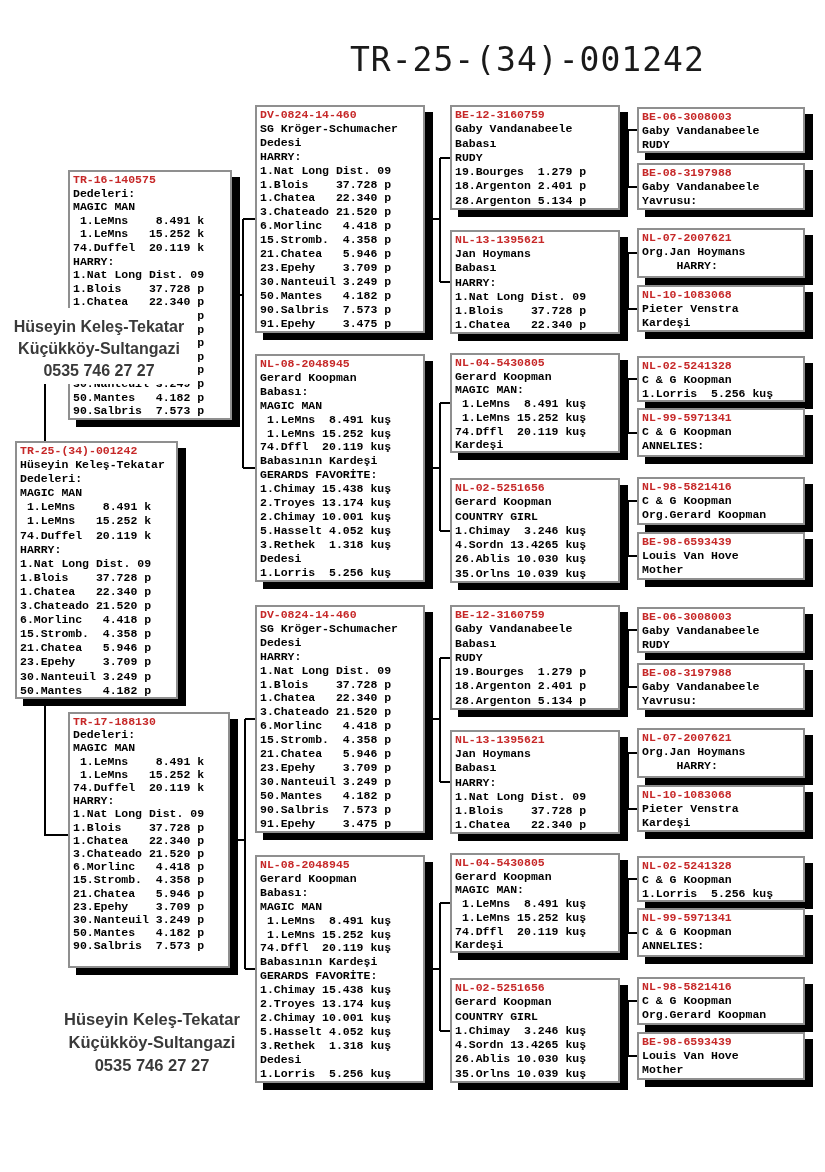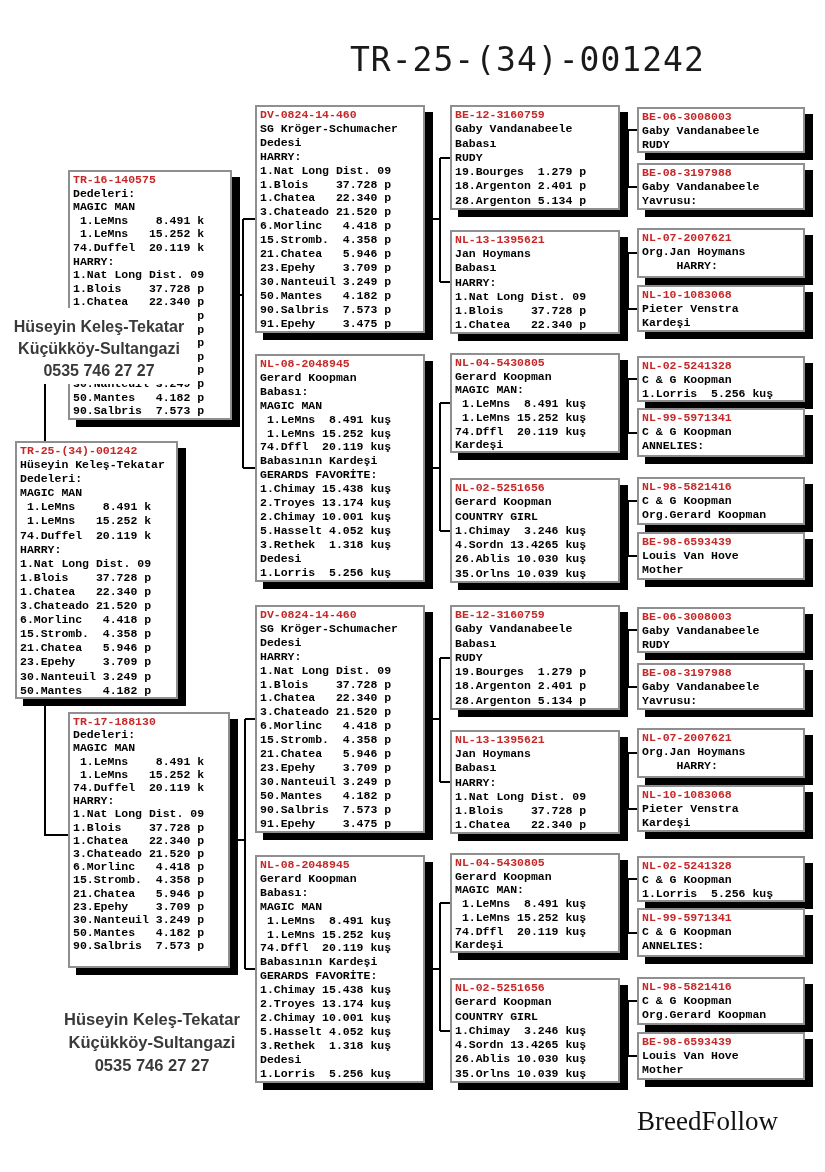--- a/index.html
+++ b/index.html
@@ -128,14 +128,13 @@
     <div>Küçükköy-Sultangazi</div>
     <div>0535 746 27 27</div>
   </div>
 
   <div id="contact-footer" class="contact">
     <div>Hüseyin Keleş-Tekatar</div>
     <div>Küçükköy-Sultangazi</div>
     <div>0535 746 27 27</div>
   </div>
 
-  <div id="watermark">BreedFollow</div>
 </div>
 
 </body></html>

